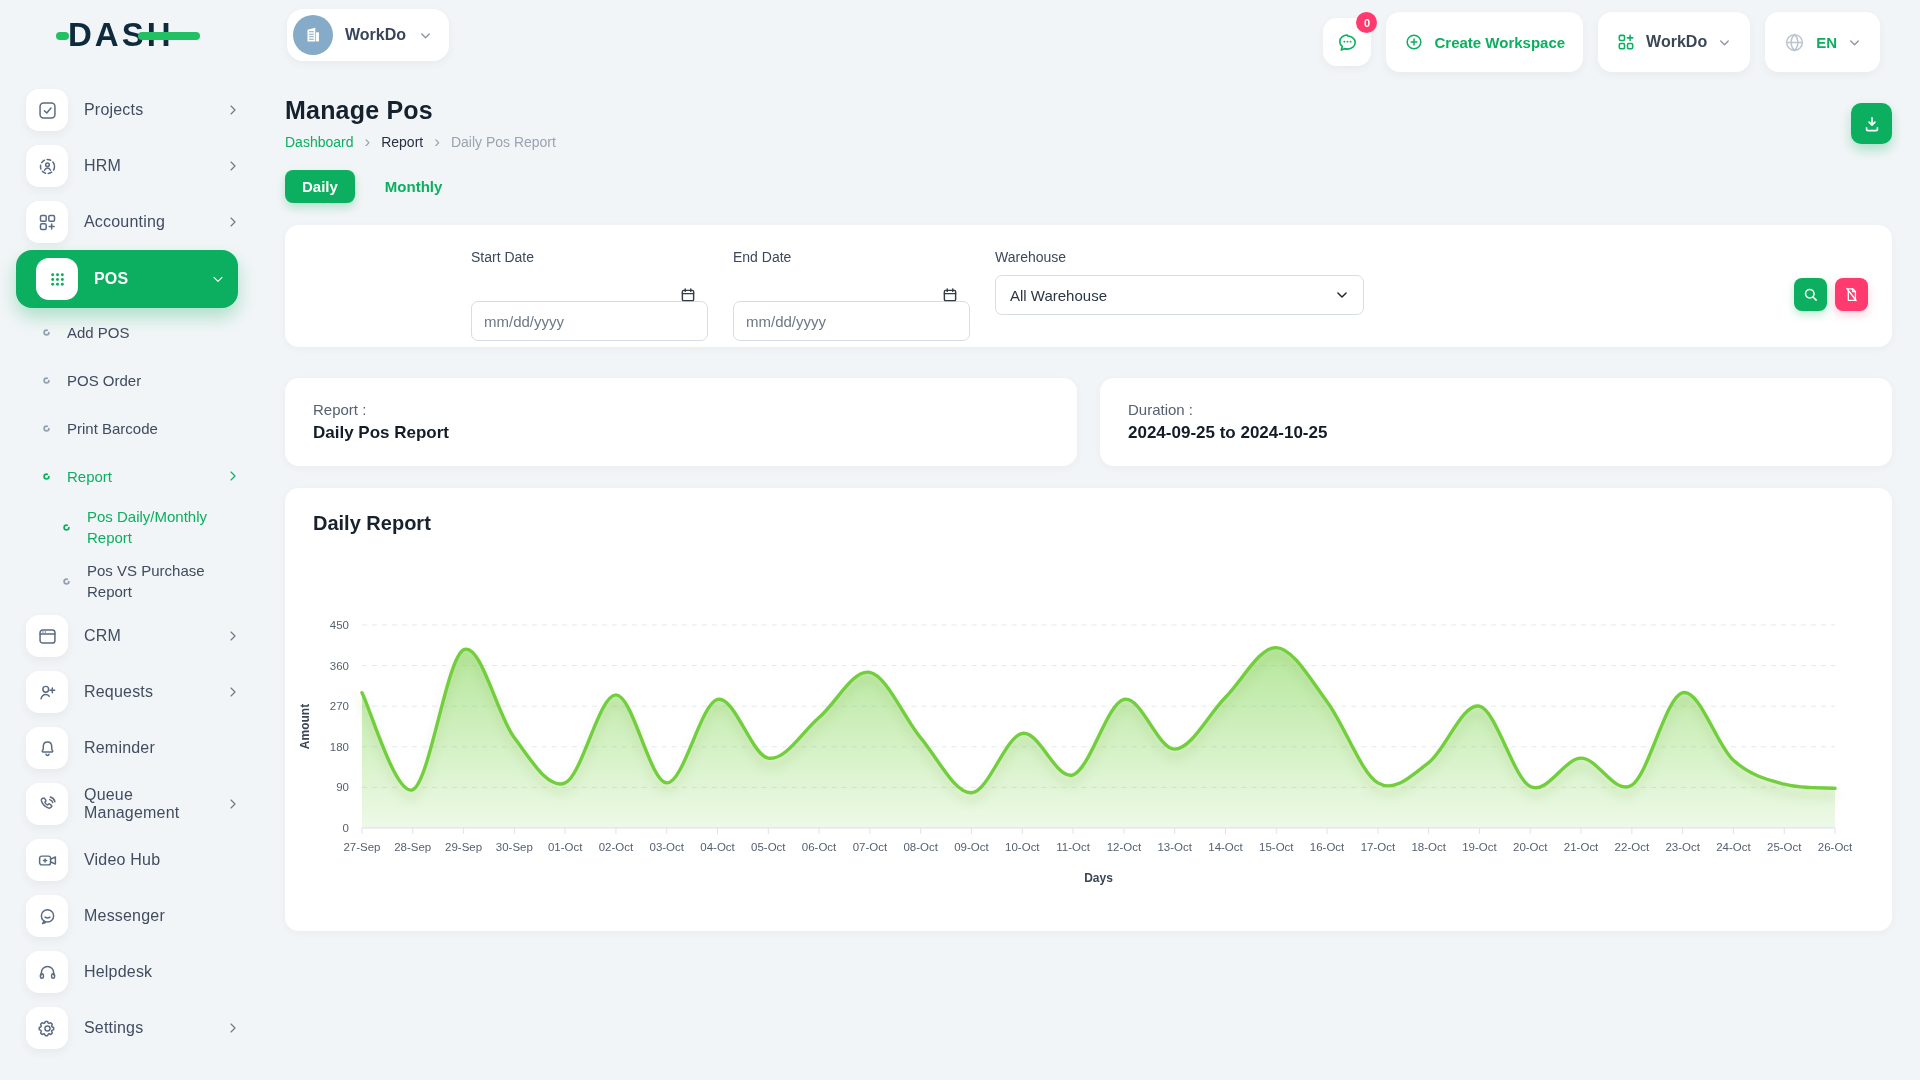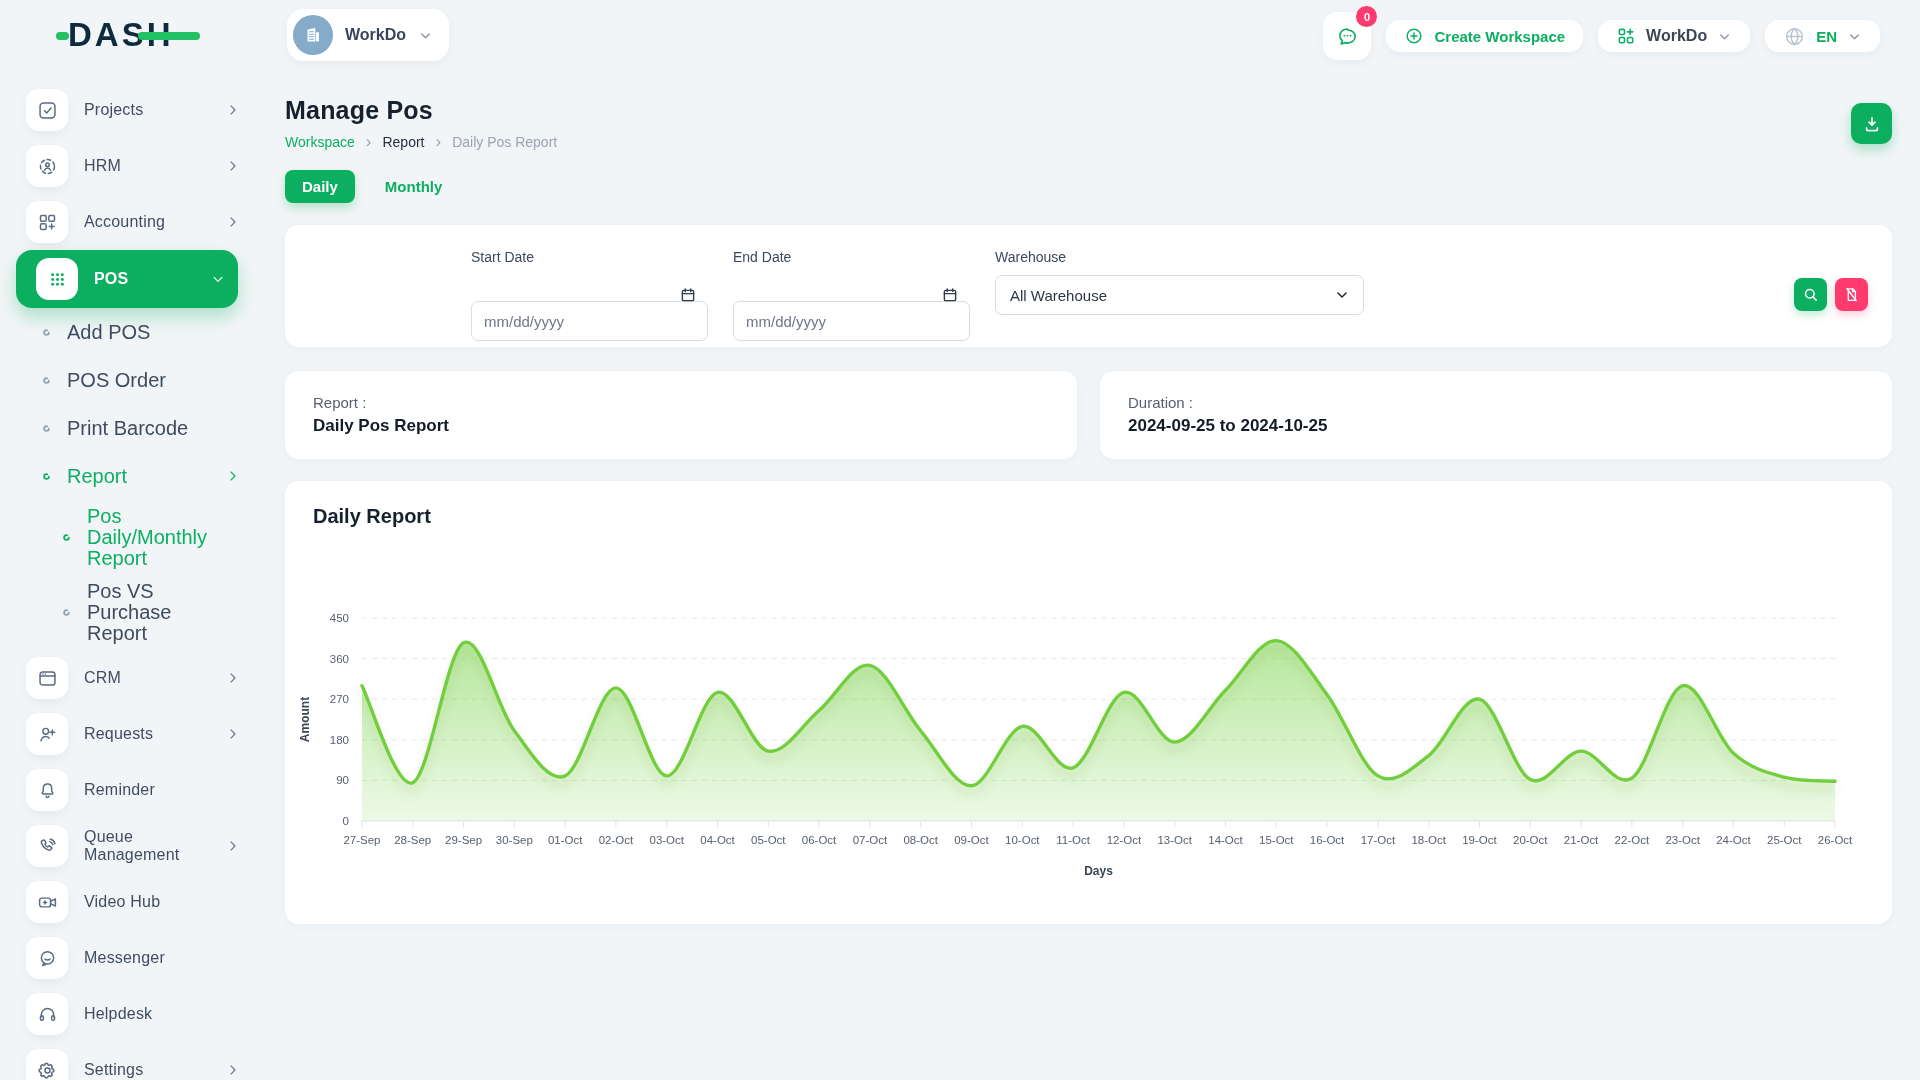--- a/index.html
+++ b/index.html
@@ -13,42 +13,42 @@
   .logo .bar1 { position:absolute; left:-12px; top:16px; width:13px; height:8px; border-radius:4px; background:#21c063; }
   .logo .bar2 { position:absolute; right:-26px; top:16px; width:62px; height:8px; border-radius:4px; background:#21c063; }
   .ws-pill { position:absolute; left:287px; top:9px; height:52px; background:#fff; border-radius:16px; display:flex; align-items:center; gap:12px; padding:0 16px 0 6px; box-shadow:0 3px 8px rgba(30,50,80,.05); cursor:pointer; }
   .ws-avatar { width:40px; height:40px; border-radius:50%; background:#85abc8; display:grid; place-items:center; }
   .ws-avatar svg { width:22px; height:22px; }
   .ws-name { font-size:16px; font-weight:600; color:#38445a; }
   .right-cluster { position:absolute; right:40px; top:12px; display:flex; gap:15px; align-items:center; }
   .icon-btn { width:48px; height:48px; background:#fff; border-radius:14px; display:grid; place-items:center; position:relative; box-shadow:0 3px 8px rgba(30,50,80,.05); cursor:pointer; color:#0caf60; }
   .icon-btn svg { width:23px; height:23px; }
   .badge { position:absolute; top:-6px; right:-6px; min-width:21px; height:21px; border-radius:11px; background:#ff3a6e; color:#fff; font-size:11px; font-weight:700; display:grid; place-items:center; padding:0 4px; }
-  .pill { height:32px; background:#fff; border-radius:14px; display:flex; align-items:center; gap:10px; padding:0 18px; font-size:15px; box-shadow:0 3px 8px rgba(30,50,80,.05); cursor:pointer; }
+  .pill { height:60px; background:#fff; border-radius:14px; display:flex; align-items:center; gap:10px; padding:0 18px; font-size:15px; box-shadow:0 3px 8px rgba(30,50,80,.05); cursor:pointer; }
   .pill svg.ic { width:20px; height:20px; }
   .pill .chev { width:15px; height:15px; color:#8a95a5; }
   .t-green { color:#0caf60; font-weight:600; }
   .t-dark { color:#3a4656; font-weight:600; font-size:16px; }
   .t-lang { color:#0caf60; font-weight:700; }
   .globe { color:#bcc5cf; width:23px !important; height:23px !important; }
 
   
   .sidebar { position:absolute; top:72px; left:0; width:257px; bottom:0; padding:10px 16px 0 26px; }
   .s-item { display:flex; align-items:center; height:56px; cursor:pointer; }
   .s-tile { width:42px; height:42px; border-radius:13px; background:#fff; box-shadow:0 4px 10px rgba(35,60,90,.06); display:grid; place-items:center; margin-right:16px; color:#5b6b83; flex:none; }
   .s-tile svg { width:21px; height:21px; }
   .s-label { flex:1; font-size:16px; color:#414d60; font-weight:500; letter-spacing:.2px; }
   .s-chev { width:16px; height:16px; color:#6b7686; flex:none; }
   .s-item.active-root { background:#0caf60; border-radius:16px; margin:0 3px 0 -10px; padding:0 12px 0 20px; height:58px; box-shadow:0 9px 18px rgba(12,175,96,.30); }
   .s-item.active-root .s-tile { box-shadow:none; color:#0caf60; }
   .s-item.active-root .s-label { color:#fff; font-weight:700; }
   .s-item.active-root .s-chev { color:#fff; }
   .s-sub { display:flex; align-items:center; min-height:48px; padding-left:14px; cursor:pointer; }
   .s-bullet { width:13px; height:13px; margin-right:14px; color:#93a0b1; flex:none; }
-  .s-sub .s-slabel { flex:1; font-size:20px; color:#3f4b5e; font-weight:500; line-height:21px; padding:6px 0; }
+  .s-sub .s-slabel { flex:1; font-size:15px; color:#3f4b5e; font-weight:500; line-height:21px; padding:6px 0; }
   .s-sub.active .s-slabel { color:#0caf60; }
   .s-sub.active .s-bullet { color:#0caf60; }
   .s-sub .s-chev { color:#0caf60; }
   .s-sub2 { padding-left:34px; }
   .s-sub2 .s-slabel { max-width:134px; }
 
   
   .main { position:absolute; left:257px; top:72px; right:0; bottom:0; padding:24px 28px 0 28px; }
   .title-row { position:relative; }
   h1 { font-size:25px; font-weight:700; color:#16212e; letter-spacing:.2px; }
@@ -71,21 +71,21 @@
   .f-input::placeholder { color:#6e7987; opacity:1; }
   .cal-ic { position:absolute; right:11px; top:11px; width:18px; height:18px; color:#323c49; pointer-events:none; }
   .f-select { width:369px; height:40px; border:1px solid #d7dde5; border-radius:7px; background:#fff; display:flex; align-items:center; padding:0 14px; font-size:15px; color:#2c3644; cursor:pointer; }
   .f-select .sel-chev { margin-left:auto; width:14px; height:14px; color:#222; }
   .f-actions { margin-left:auto; display:flex; gap:8px; padding-top:29px; }
   .sq-btn { width:33px; height:33px; border-radius:8px; border:none; display:grid; place-items:center; cursor:pointer; color:#fff; }
   .sq-btn svg { width:17px; height:17px; }
   .btn-search { background:#0caf60; box-shadow:0 4px 8px rgba(12,175,96,.25); }
   .btn-reset { background:#ff3a6e; box-shadow:0 4px 8px rgba(255,58,110,.25); }
 
-  .summary-row { margin-top:24px; display:flex; gap:23px; }
+  .summary-row { margin-top:31px; display:flex; gap:23px; }
   .sum-card { flex:1; background:#fff; border-radius:14px; padding:23px 28px; box-shadow:0 2px 8px rgba(25,39,60,.04); }
   .sum-label { font-size:15px; color:#57606f; }
   .sum-value { margin-top:5px; font-size:17px; font-weight:700; color:#131c28; }
 
   .chart-card { margin-top:22px; background:#fff; border-radius:14px; height:443px; position:relative; box-shadow:0 2px 8px rgba(25,39,60,.04); overflow:hidden; }
   .chart-header { position:absolute; top:24px; left:28px; font-size:20px; font-weight:700; color:#18222e; }
   #chart-svg { position:absolute; inset:0; width:100%; height:100%; }
   .ytick, .xtick { font-size:11.5px; fill:#56616f; font-weight:500; font-family:"Liberation Sans",sans-serif; }
   .atitle { font-size:12px; fill:#3a4654; font-weight:700; font-family:"Liberation Sans",sans-serif; }
 </style>
@@ -361,21 +361,21 @@
     <h1>Manage Pos</h1>
     <button class="download-btn">
       <svg viewBox="0 0 24 24" fill="none" stroke="currentColor" stroke-width="2" stroke-linecap="round" stroke-linejoin="round">
         <path d="M12 4.5v8.5M8.5 9.8l3.5 3.5 3.5-3.5"></path>
           <path d="M5.5 16.5v1.8c0 .9.8 1.7 1.7 1.7h9.6c.9 0 1.7-.8 1.7-1.7v-1.8"></path>
       </svg>
     </button>
   </div>
 
   <div class="breadcrumb" id="breadcrumb">
-      <span class="bc-link">Workspace</span>
+      <span class="bc-link">Dashboard</span>
       <span class="bc-sep">›</span>
       <span class="bc-mid">Report</span>
       <span class="bc-sep">›</span>
       <span class="bc-cur">Daily Pos Report</span>
     </div>
 
   <div class="tabs" id="tabs">
       <div class="tab tab-active">Daily</div>
       <div class="tab">Monthly</div>
     </div>

